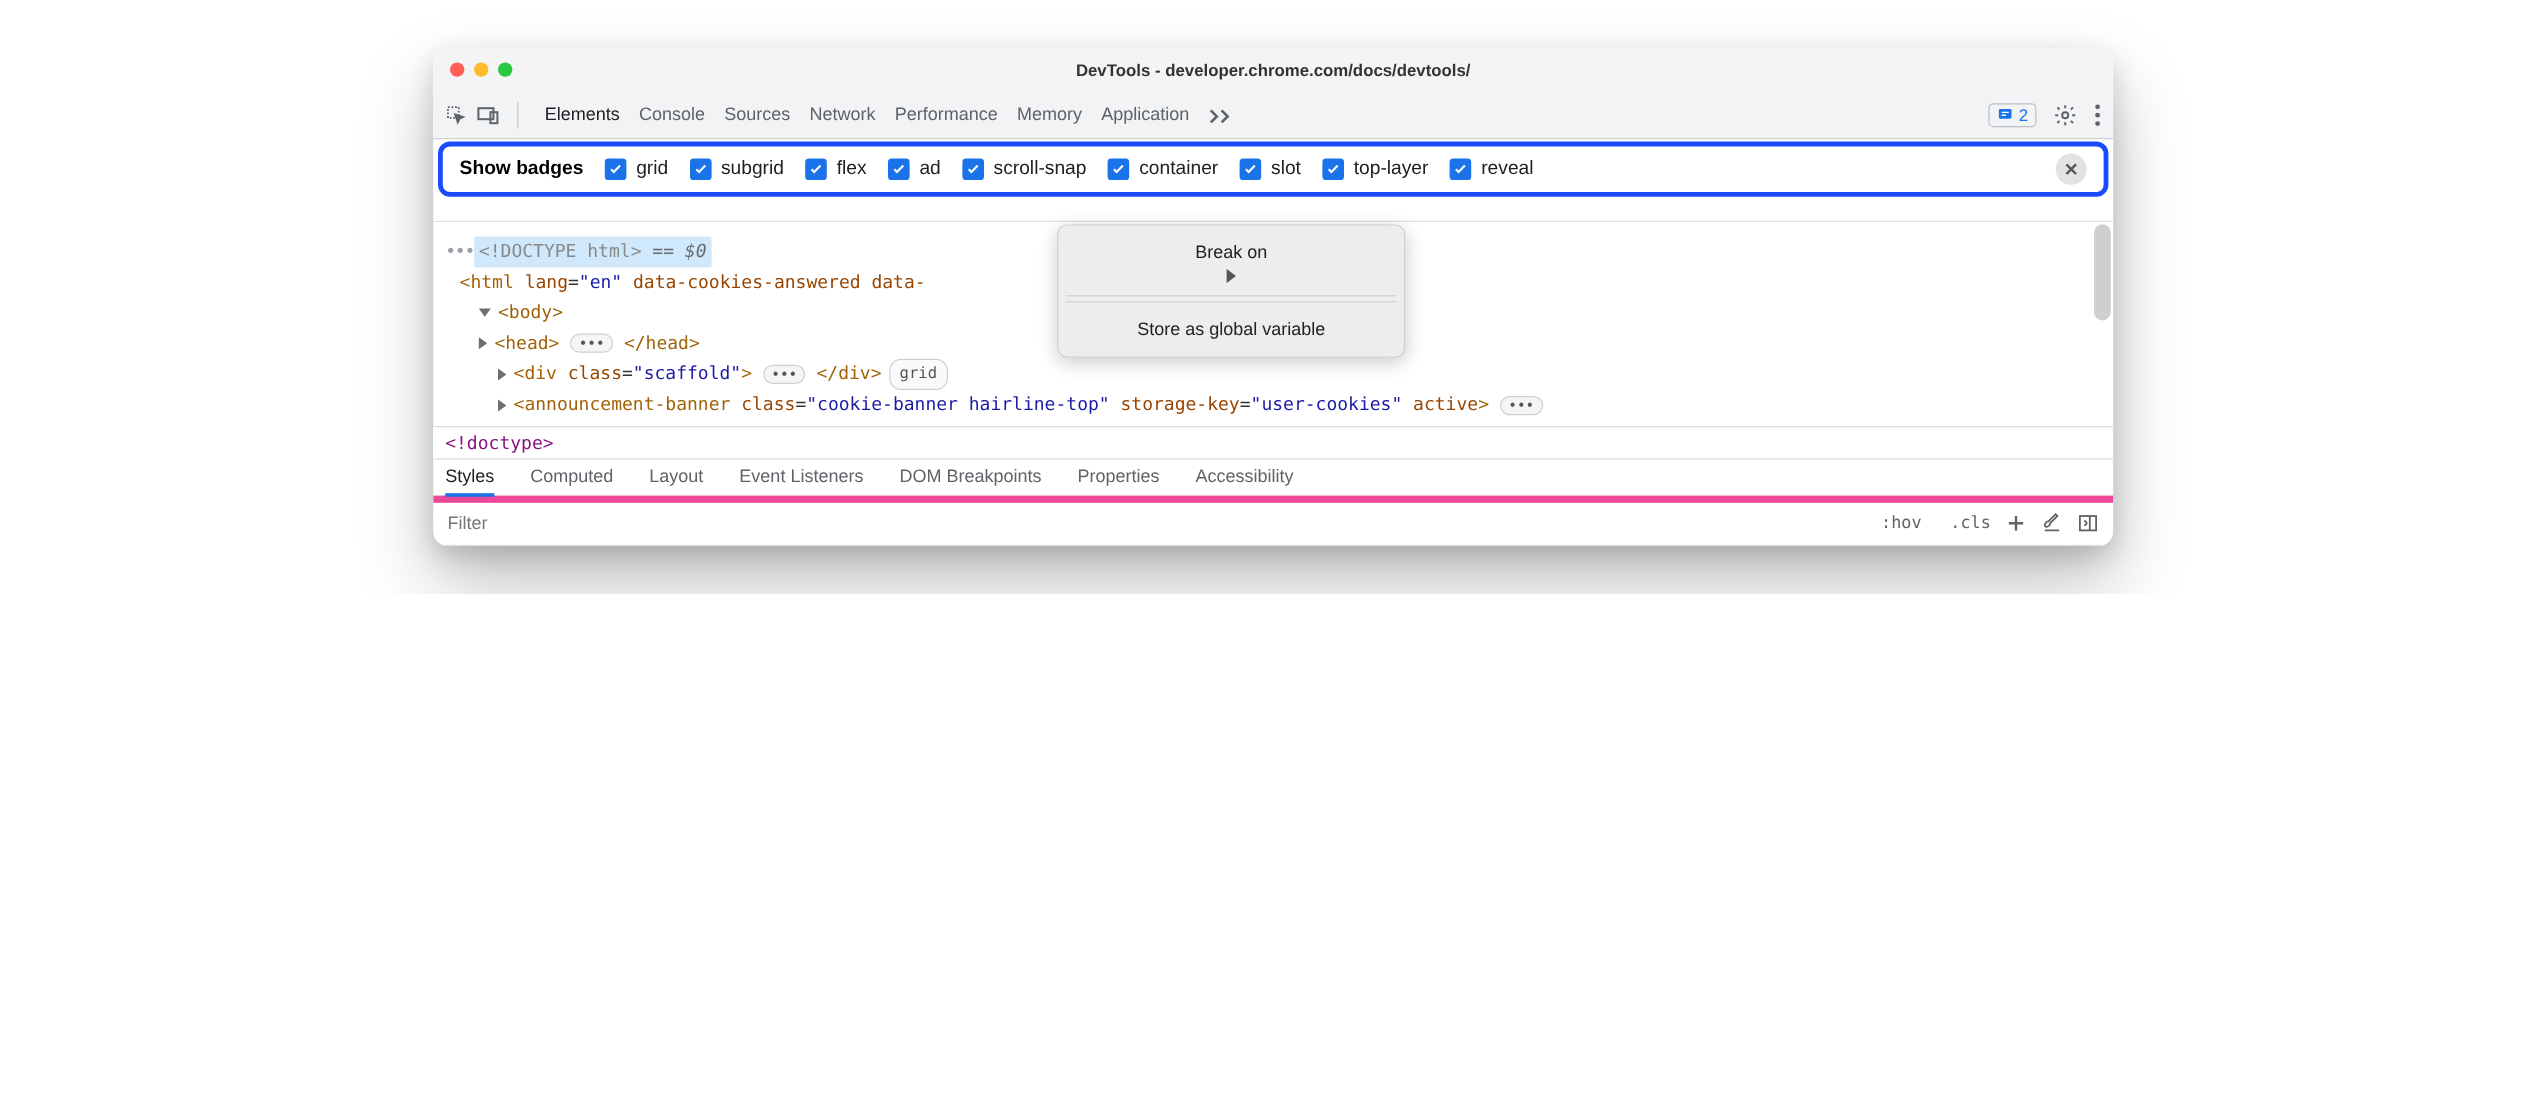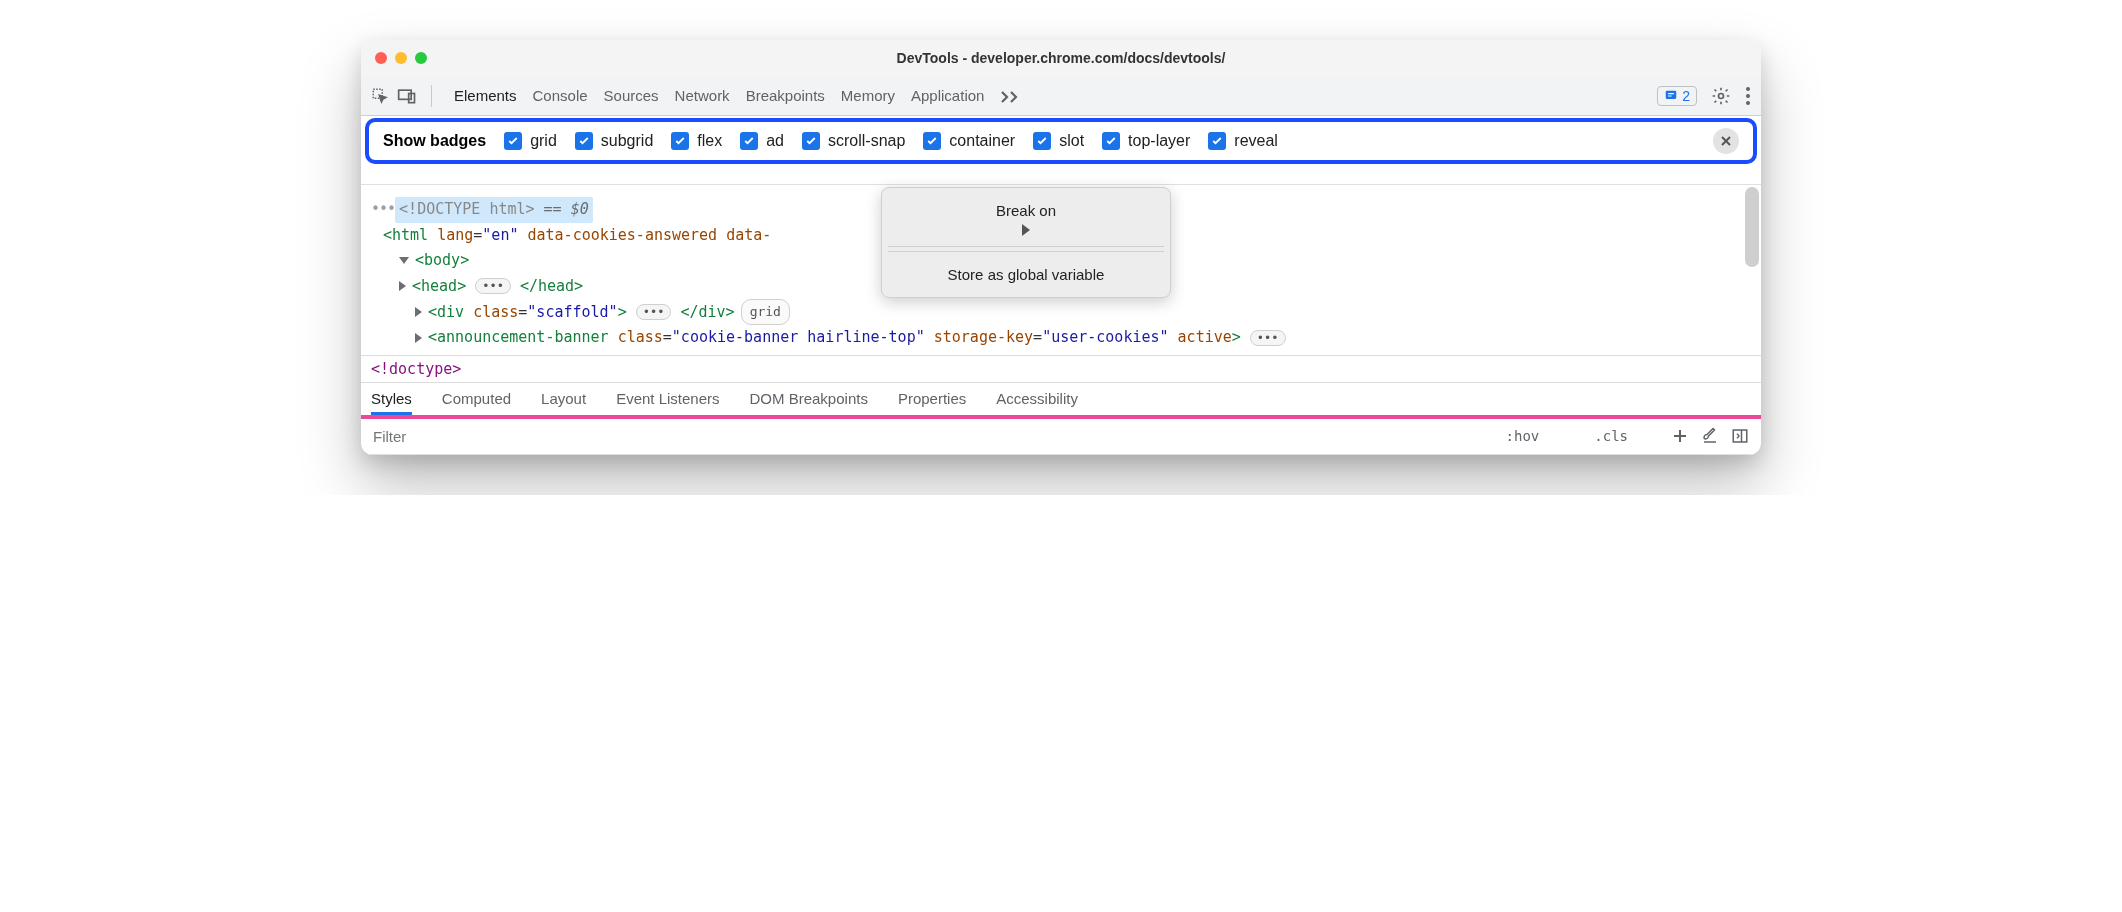--- a/index.html
+++ b/index.html
@@ -148,21 +148,21 @@
     border-top: 1px solid #e0e0e0;
     margin-top: 20px;
   }
   .dom-line { white-space: nowrap; }
   .sel-line {
     background: #cfe8fc;
     border-radius: 2px;
     display: inline-block;
     padding: 0 4px;
   }
-  .tag { color: #15803d; }
+  .tag { color: #a16207; }
   .attr-name { color: #994500; }
   .attr-val { color: #1a1aa6; }
   .gray { color: #888; }
   .dollar { color: #6b6b6b; font-style: italic; }
   .ell {
     display: inline-flex;
     align-items: center;
     justify-content: center;
     border: 1px solid #cfcfcf;
     background: #f5f5f5;
@@ -247,37 +247,36 @@
   }
   
   .subtabs {
     display:flex;
     align-items:center;
     padding: 0 10px;
     height: 36px;
     gap: 30px;
     font-size: 15px;
     color: #5f6368;
-    border-bottom: 4px solid #ec4899;
+    border-bottom: 6px solid #ec4899;
   }
   .subtab { cursor:pointer; padding: 8px 0; }
   .subtab.active {
     color: #202124;
     border-bottom: 3px solid #1a73e8;
     padding-bottom: 5px;
   }
   
   .filterrow {
     display:flex;
     align-items:center;
     height: 36px;
     border-bottom: 1px solid #e0e0e0;
     font-size: 15px;
     color:#5f6368;
-    gap:31px;
   }
   .filter-input {
     flex:1;
     border:none;
     outline:none;
     padding: 0 12px;
     font-size: 15px;
     background: transparent;
     color:#5f6368;
   }
@@ -328,21 +327,21 @@
         <rect x="2" y="3" width="15" height="11"></rect>
         <rect x="14" y="7" width="7" height="11"></rect>
       </svg>
     </span>
     <span class="divider"></span>
     <div class="tabs">
       <span class="tab active">Elements</span>
       <span class="tab">Console</span>
       <span class="tab">Sources</span>
       <span class="tab">Network</span>
-      <span class="tab">Breakpoints</span>
+      <span class="tab">Performance</span>
       <span class="tab">Memory</span>
       <span class="tab">Application</span>
       <span class="more-chevrons">
         <svg width="22" height="14" viewBox="0 0 22 14" fill="none" stroke="#5f6368" stroke-width="2.2">
             <path d="M2 3 L7 8 L2 13"></path>
             <path d="M11 3 L16 8 L11 13"></path>
           </svg>
       </span>
     </div>
     <div class="toolbar-right">

